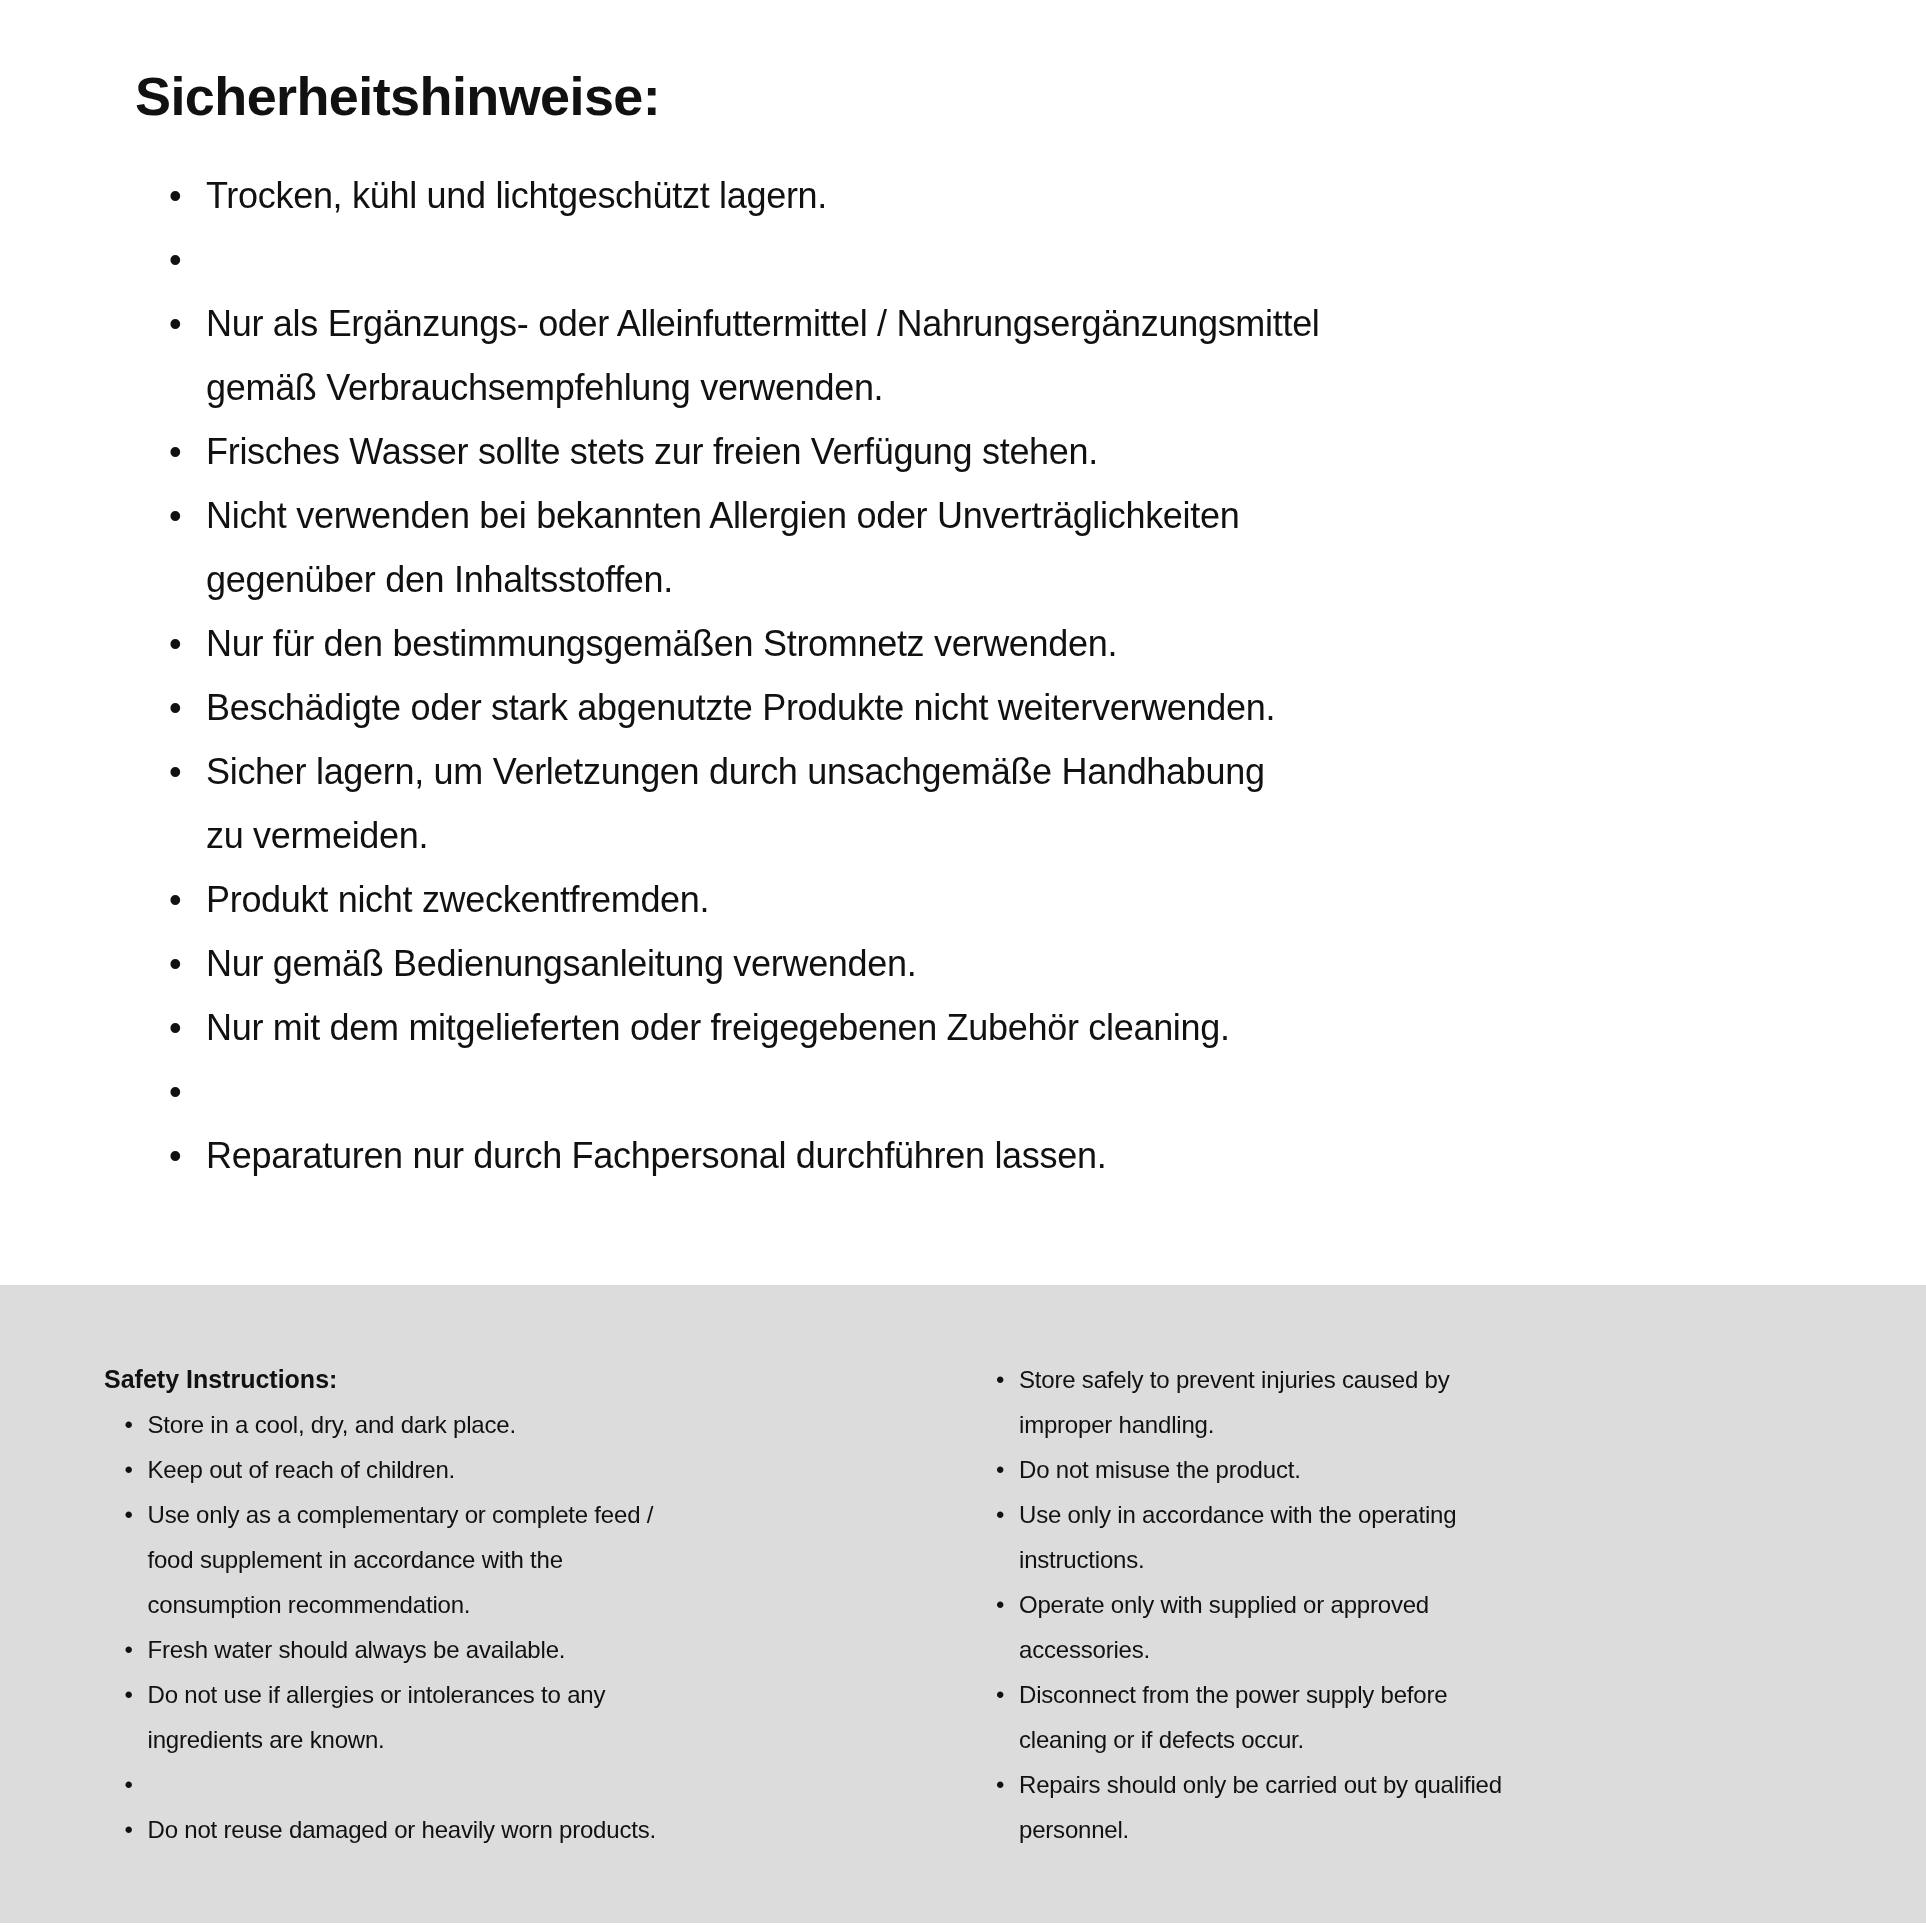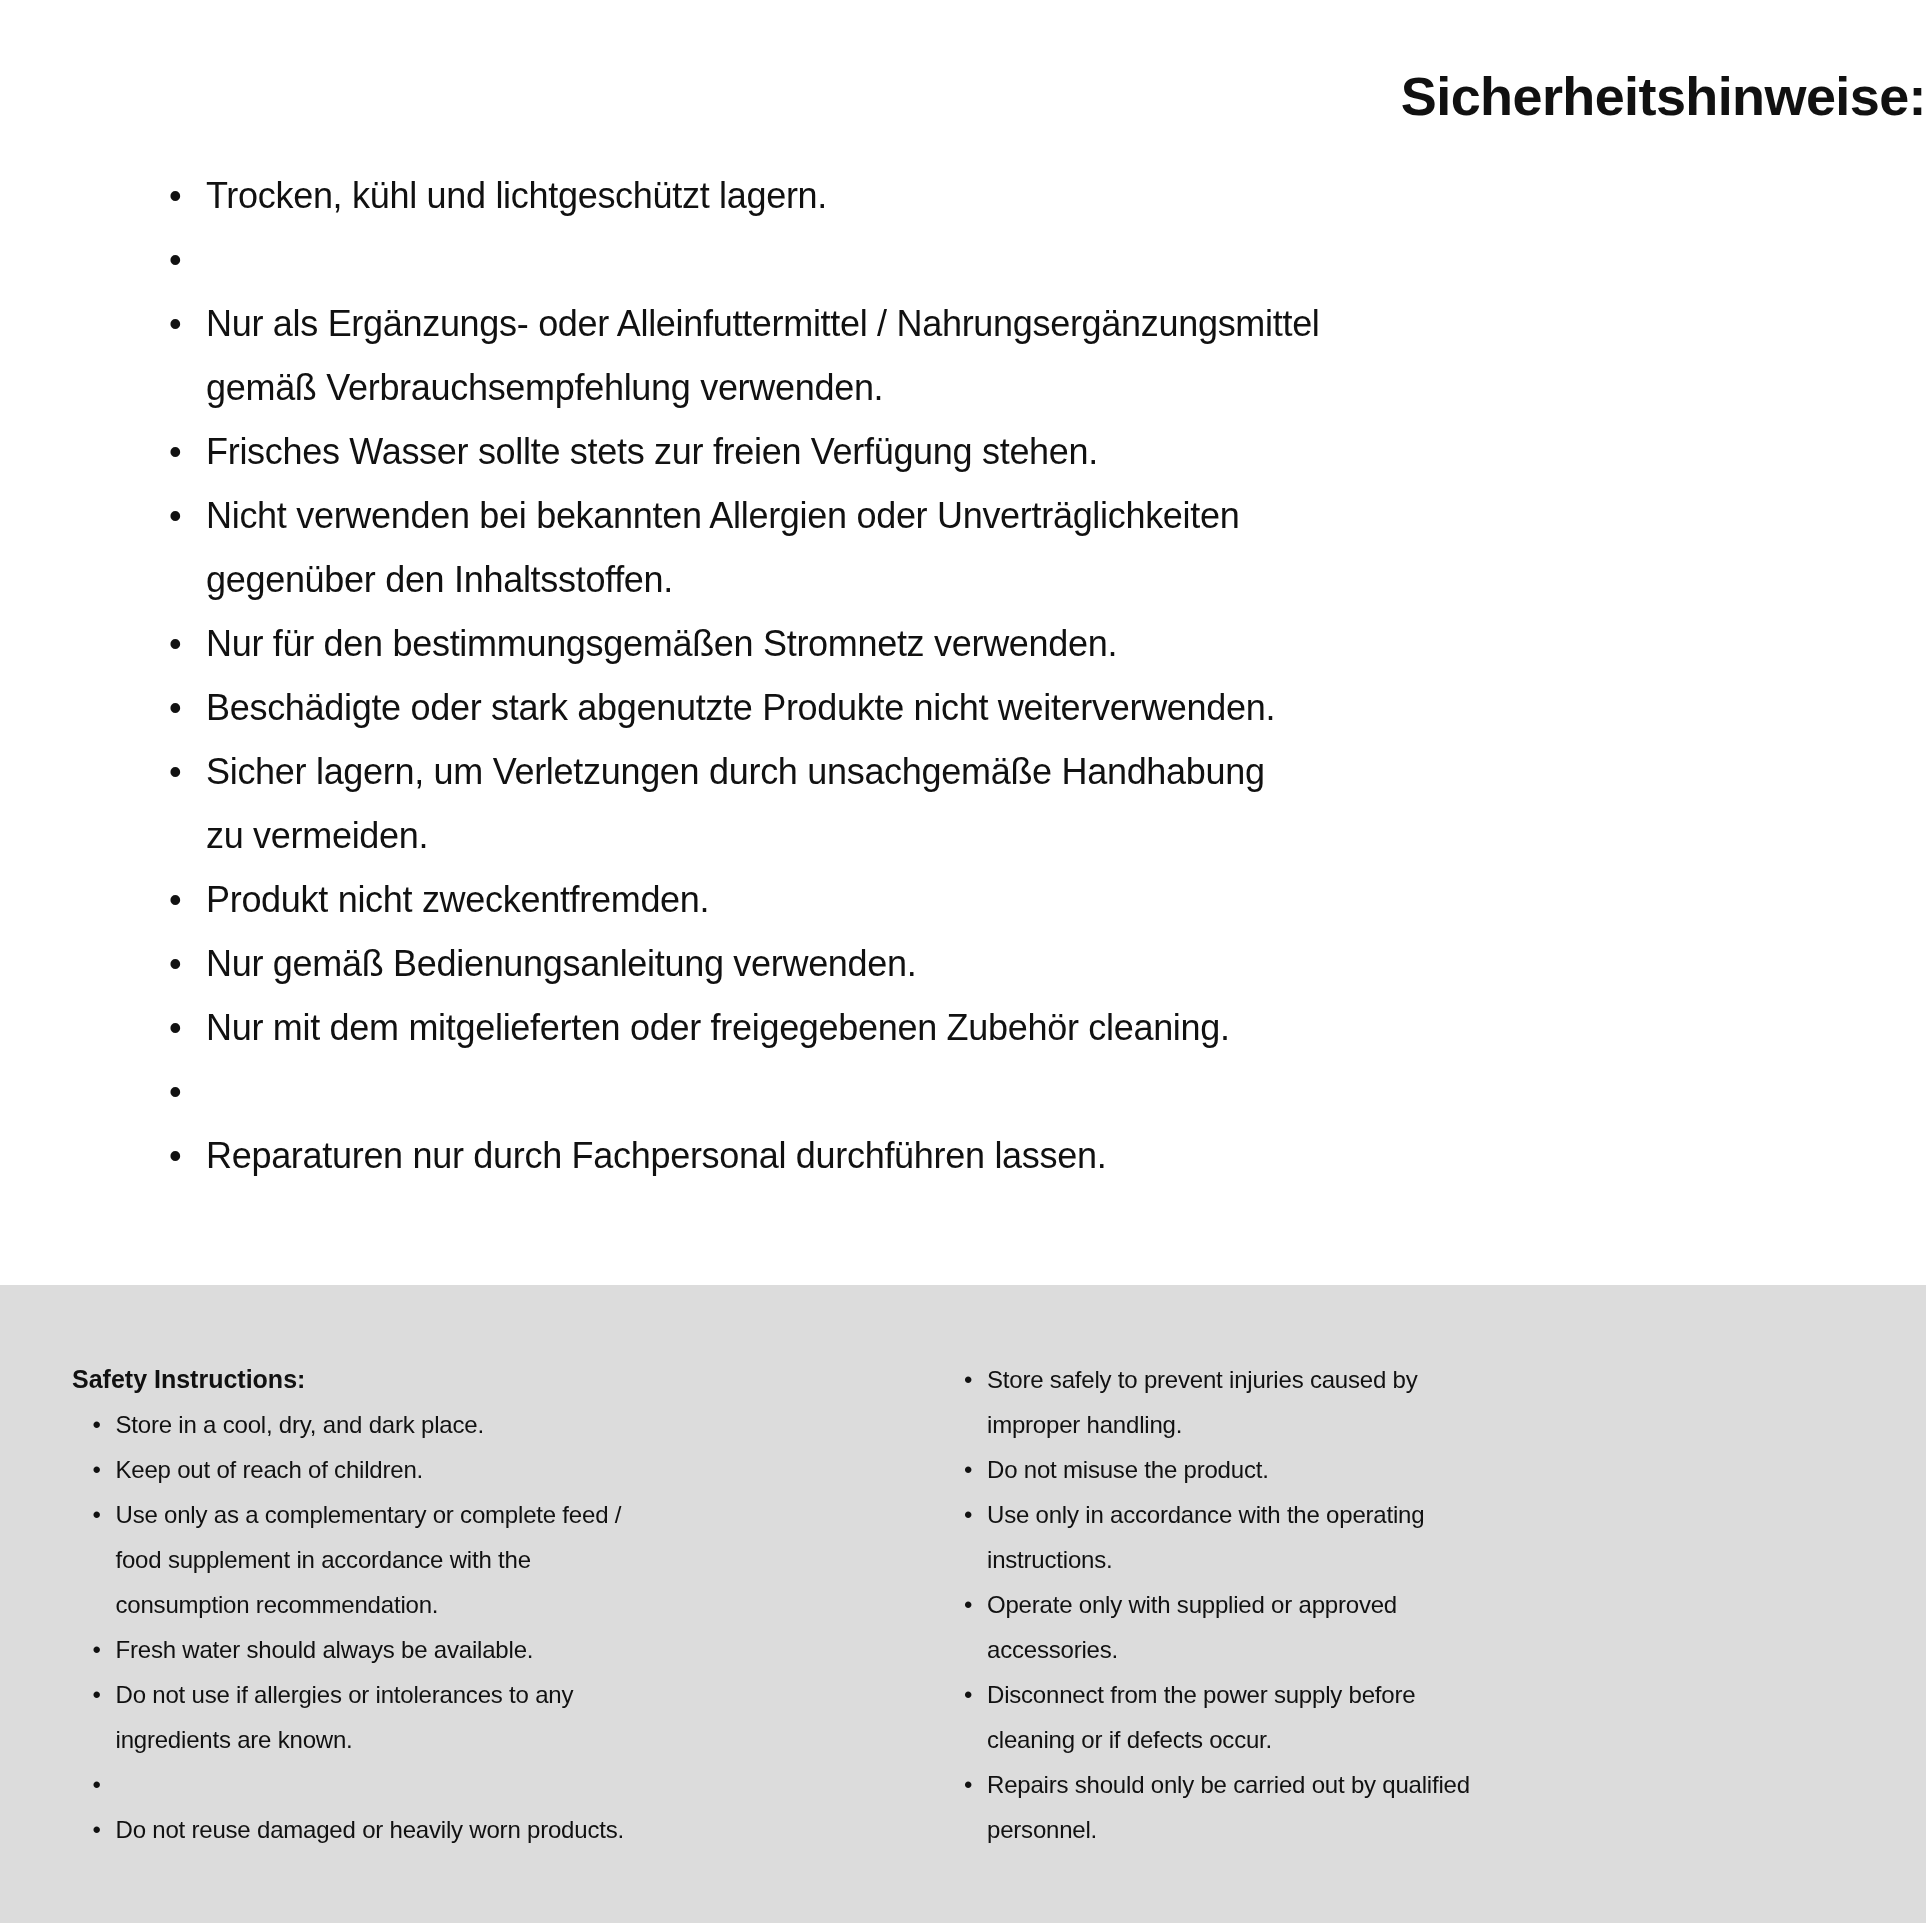--- a/index.html
+++ b/index.html
@@ -15,36 +15,35 @@
     overflow:hidden;
   }
   .page{width:1926px;height:1926px;position:relative;}
 
   
   .de{padding:64px 0 0 135px;}
   .de-title{
     margin:0 0 35px 0;
     font-size:54px;line-height:65px;font-weight:700;
     letter-spacing:-0.6px;
-    text-align:right;
   }
   .list .item{display:flex;align-items:flex-start;}
   .list .marker{flex:none;}
   .list .text{white-space:pre-line;}
   .de-list{font-size:36px;line-height:64px;letter-spacing:-0.3px;}
   .de-list .item{margin-left:34px;}
   .de-list .marker{width:37px;}
 
   
   .en{
     margin-top:97px;
     height:638px;box-sizing:border-box;
     background:var(--section-bg);
     display:flex;
-    padding:72px 64px 0 72px;
+    padding:72px 64px 0 104px;
   }
   .col-left{flex:none;width:860px;}
   .col-right{flex:1;margin-left:32px;}
   .en-title{
     margin:0;
     font-size:25px;line-height:45px;font-weight:700;
   }
   .en-list{font-size:24px;line-height:45px;letter-spacing:-0.2px;}
   .col-left .en-list .item{margin-left:20.5px;}
   .en-list .marker{width:23px;}

